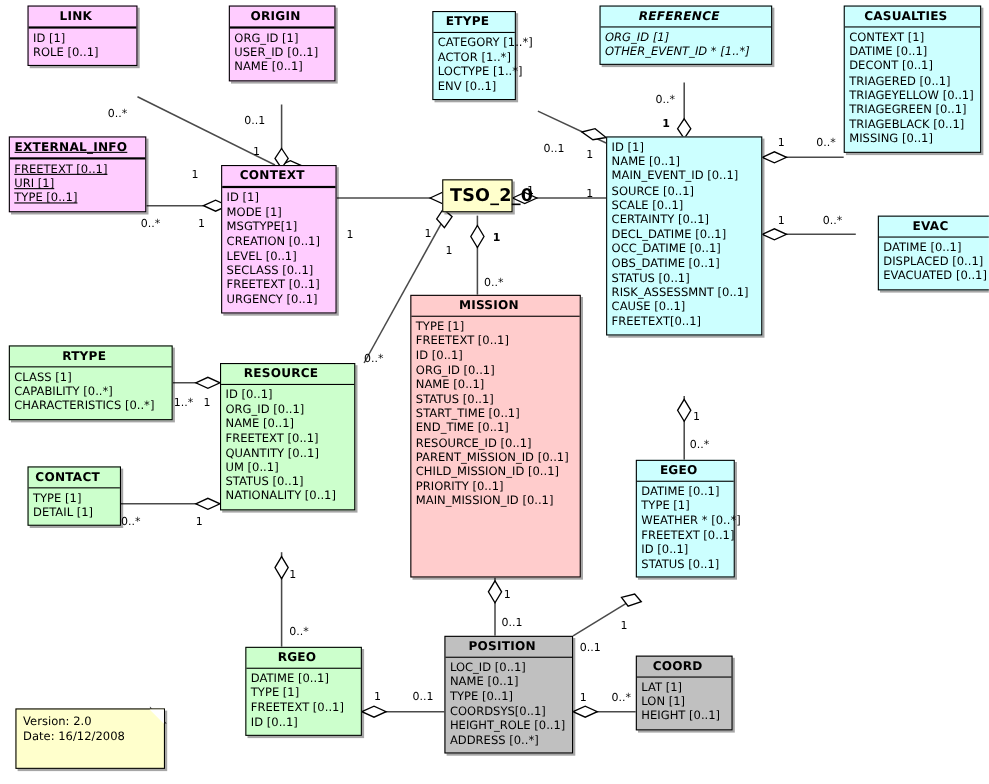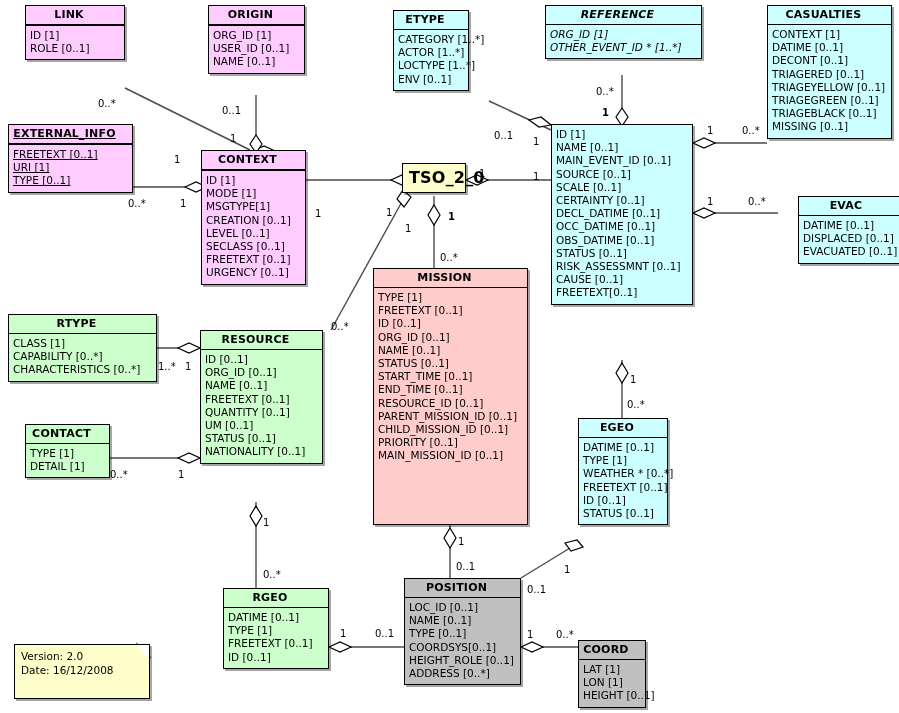--- a/index.html
+++ b/index.html
@@ -345,21 +345,21 @@
     <div class="attrs">
       <div>LOC_ID [0..1]</div>
       <div>NAME [0..1]</div>
       <div>TYPE [0..1]</div>
       <div>COORDSYS[0..1]</div>
       <div>HEIGHT_ROLE [0..1]</div>
       <div>ADDRESS [0..*]</div>
     </div>
   </div>
 
-  <div class="uml c-gray thin-sep" style="left:578px;top:640px;width:68px;">
+  <div class="uml c-gray thin-sep" style="left:578px;top:596px;width:88px;">
     <div class="title">COORD</div>
     <div class="attrs">
       <div>LAT [1]</div>
       <div>LON [1]</div>
       <div>HEIGHT [0..1]</div>
     </div>
   </div>
 
   <div class="note" style="left:14px;top:644px;width:136px;height:55px;">
     <div class="fold"></div>

